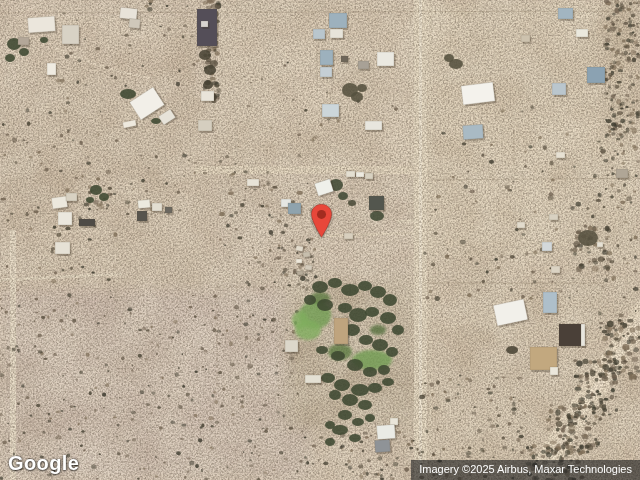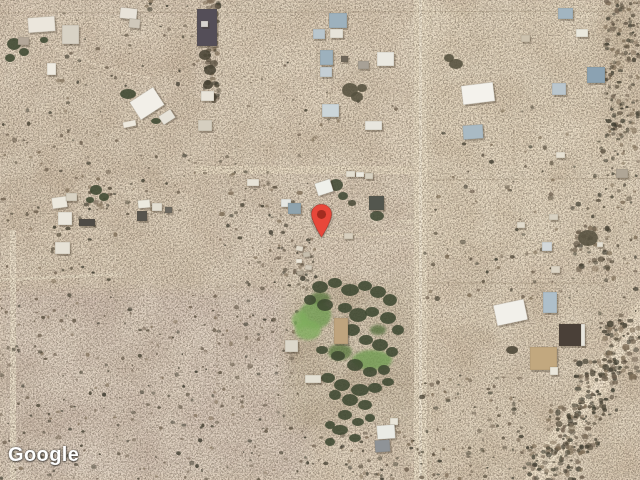--- a/index.html
+++ b/index.html
@@ -1,19 +1,19 @@
 <!DOCTYPE html>
 <html><head>
 <meta charset="utf-8">
 <style>
   html,body{margin:0;padding:0;background:#222;}
   .viewport{position:relative;width:640px;height:480px;overflow:hidden;cursor:grab;font-family:"Liberation Sans",sans-serif;}
   #map-svg{position:absolute;left:0;top:0;display:block;}
   .pin{position:absolute;left:309px;top:203px;width:23px;height:36px;filter:drop-shadow(0 1px 1.5px rgba(0,0,0,.38));}
-  .logo{position:absolute;left:8px;bottom:14px;font-size:20px;font-weight:700;color:#fff;letter-spacing:.4px;
+  .logo{position:absolute;left:8px;bottom:5px;font-size:20px;font-weight:700;color:#fff;letter-spacing:.4px;
         text-shadow:0 1px 2px rgba(0,0,0,.55),0 0 2px rgba(0,0,0,.45),1px 0 2px rgba(0,0,0,.35);user-select:none;}
   .attribution{position:absolute;right:0;bottom:0;background:rgba(38,38,38,.64);color:#fff;
         font-size:11px;line-height:13px;padding:3px 8px 4px 8px;white-space:nowrap;}
 </style>
 </head>
 <body>
 
 <div class="viewport">
   <svg id="map-svg" width="640" height="480" viewBox="0 0 640 480">
     <defs>
@@ -1846,13 +1846,16 @@
       </g>
   </svg>
 
   <svg class="pin" viewBox="0 0 24 37" style="left: 309.5px; top: 203px;">
     <path id="pin-body" d="M12 1C6 1 1.5 5.6 1.5 11.3c0 7.8 10.5 24.2 10.5 24.2s10.5-16.4 10.5-24.2C22.5 5.6 18 1 12 1z" fill="#e8473a" stroke="rgba(125,28,18,0.55)" stroke-width="0.7"></path>
     <circle id="pin-dot" cx="12" cy="11.6" r="4.7" fill="#a32c20"></circle>
   </svg>
 
   <div class="logo">Google</div>
 
+  <div class="attribution">
+    <span>Imagery ©2025 Airbus, Maxar Technologies</span>
+  </div>
 </div>
 
 </body></html>

